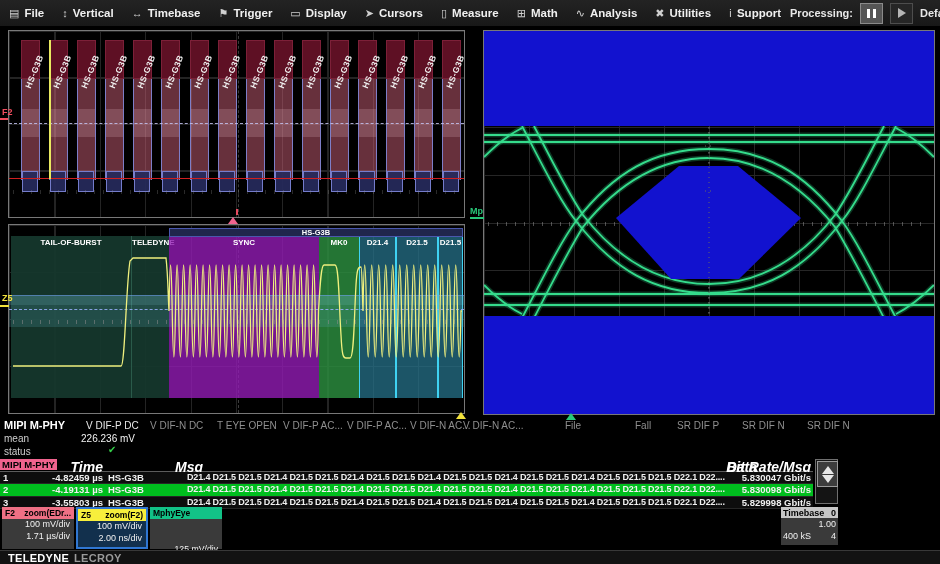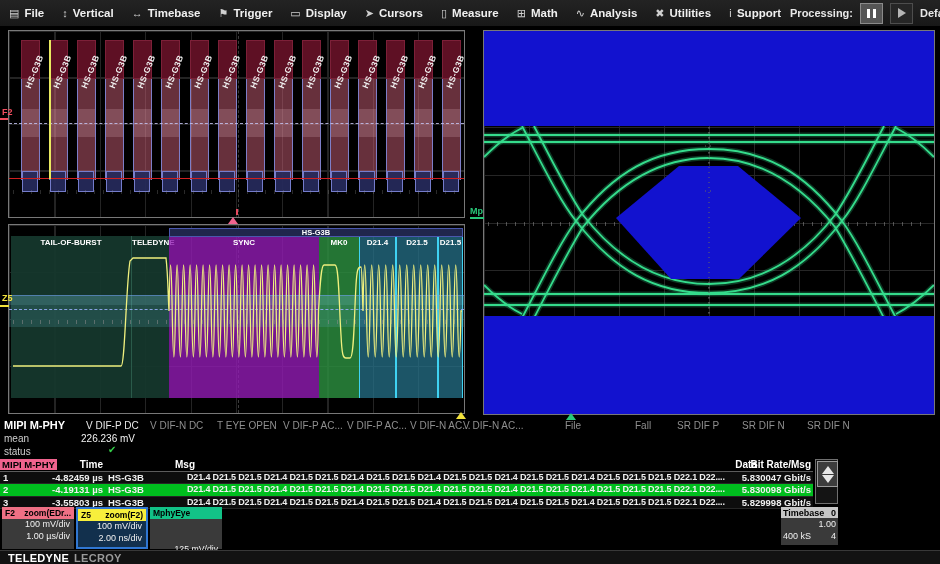--- a/index.html
+++ b/index.html
@@ -67,21 +67,21 @@
   .meas-sub{position:absolute;color:#cfcfcf;font-size:10px;}
   .mcol{position:absolute;font-size:10px;color:#8f8f8f;white-space:nowrap;}
   .mcol.bright{color:#e9e9e9;margin-left:8px;}
   .mval{position:absolute;font-size:10px;color:#f2f2f2;}
   .mchk{position:absolute;font-size:10px;color:#35d04a;}
   
   .tbl{position:absolute;left:0;top:459px;width:813px;background:#060606;}
   .tbl-hdr{position:relative;height:12px;border-bottom:1px solid #5c5c5c;background:#000;}
   .badge{position:absolute;left:0;top:0;width:57px;height:11px;background:#f0638e;color:#000;
          font-size:9.5px;font-weight:700;text-align:center;line-height:11px;}
-  .th{position:absolute;top:0;color:#fff;font-size:10px;font-weight:700;white-space:nowrap;}
+  .th{position:absolute;top:0;color:#fff;font-size:14px;font-weight:700;white-space:nowrap;font-style:italic;}
   .trow{position:relative;height:11.3px;background:#0d0d0d;border-bottom:1px solid #262626;}
   .trow.sel{background:#00be1e;}
   .td{position:absolute;top:0;color:#f0f0f0;font-size:9.5px;font-weight:600;line-height:11px;white-space:nowrap;}
   .td.data{font-size:9px;letter-spacing:-.15px;overflow:hidden;}
   .scrollbar{position:absolute;left:815px;top:459px;width:23px;height:45px;background:#141414;border:1px solid #6f6f6f;box-sizing:border-box;}
   .sc-btn{position:absolute;left:1px;top:1px;width:19px;height:24px;background:#3c3c3c;border:1px solid #9a9a9a;
           display:flex;flex-direction:column;align-items:center;justify-content:center;gap:1px;}
   .sc-btn .up{width:0;height:0;border-left:6px solid transparent;border-right:6px solid transparent;border-bottom:8px solid #e8e8e8;}
   .sc-btn .dn{width:0;height:0;border-left:6px solid transparent;border-right:6px solid transparent;border-top:8px solid #e8e8e8;}
   
@@ -407,21 +407,21 @@
       <span class="dn"></span>
     </div>
   </div>
 
   <div class="desc" style="left:2px">
     <div class="dh" style="background:#ef7085">
       <span>F2</span>
       <span>zoom(EDr...</span>
     </div>
     <div class="dl">100 mV/div</div>
-    <div class="dl">1.00 µs/div</div>
+    <div class="dl">1.71 µs/div</div>
   </div>
   <div class="desc sel" style="left:76px">
     <div class="dh" style="background:#f7ef3c;margin:-0px">
       <span>Z5</span>
       <span>zoom(F2)</span>
     </div>
     <div class="dl">100 mV/div</div>
     <div class="dl">2.00 ns/div</div>
   </div>
   <div class="desc desc3" style="left:150px">

